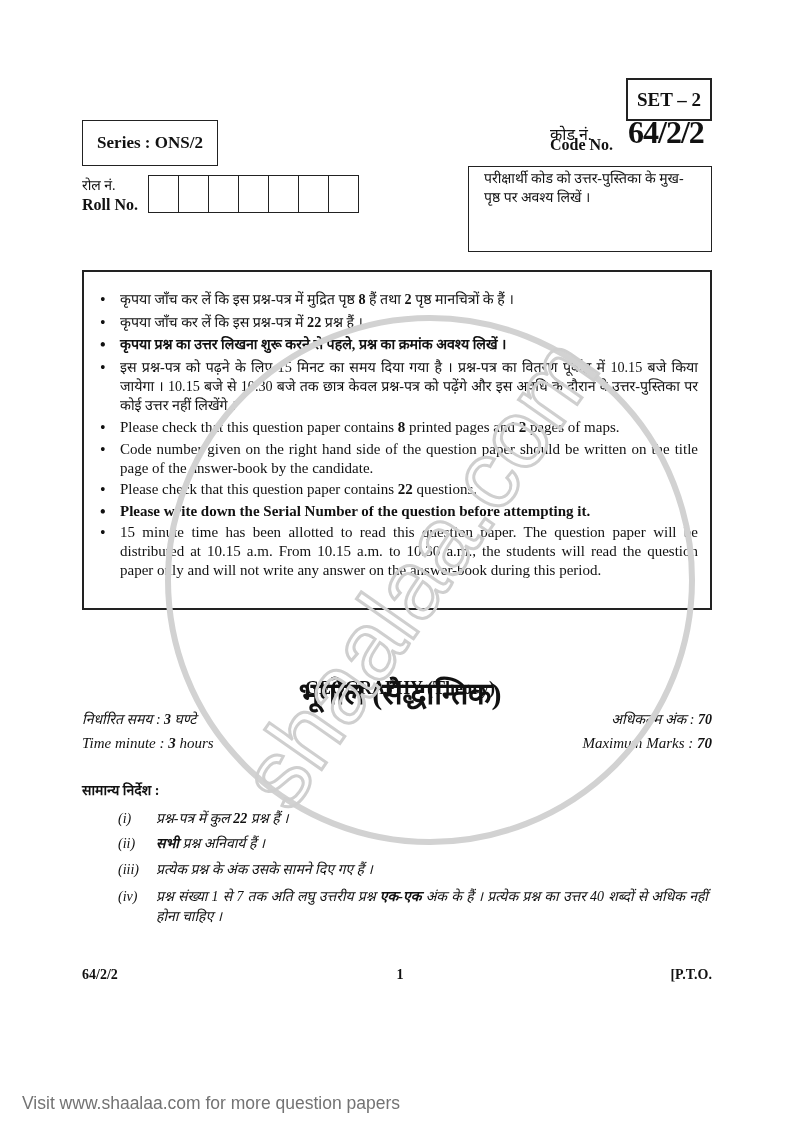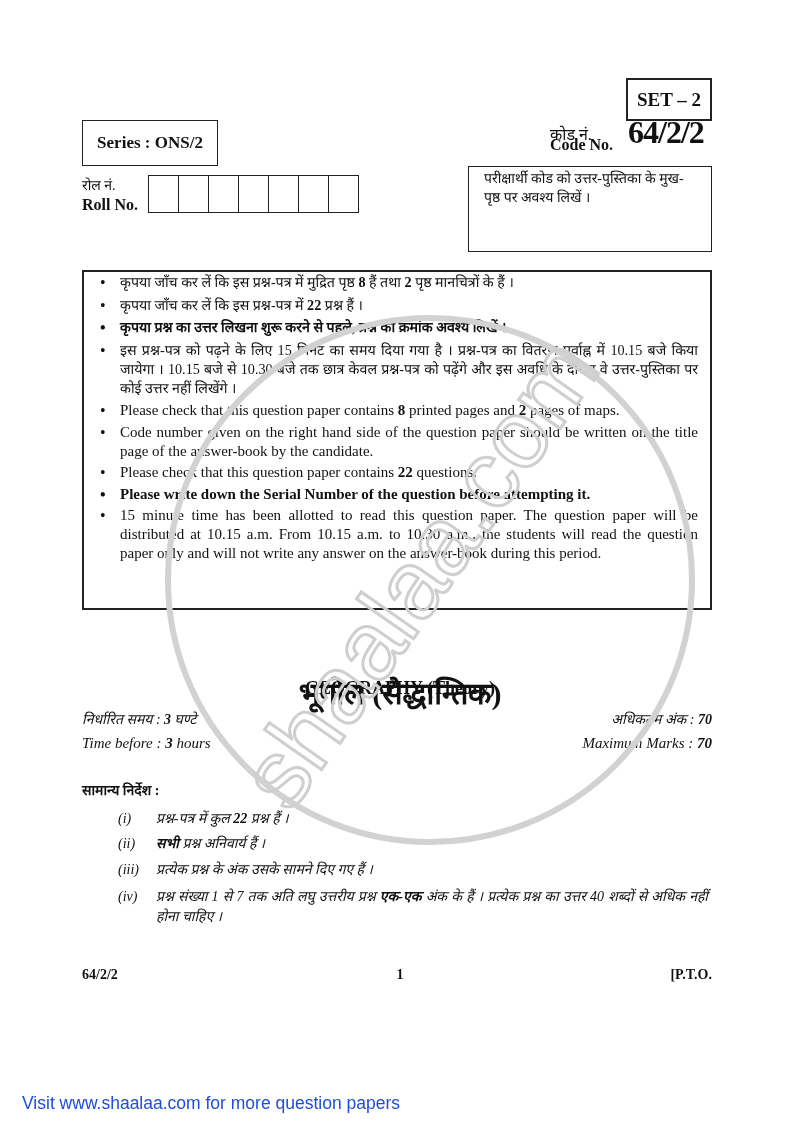--- a/index.html
+++ b/index.html
@@ -10,41 +10,41 @@
   .code-lbl-en { left:550px; top:136px; font-size:16px; font-weight:bold; }
   .code-no { left:628px; top:114px; font-size:32px; font-weight:bold; letter-spacing:-1px; }
   .series-box { left:82px; top:120px; width:136px; height:46px; border:1.5px solid #222; box-sizing:border-box; font-weight:bold; font-size:17px; display:flex; align-items:center; justify-content:center; }
   .roll-hi { left:82px; top:175px; font-size:14px; }
   .roll-en { left:82px; top:196px; font-size:16px; font-weight:bold; }
   .roll-grid { left:148px; top:175px; display:flex; border:1.5px solid #222; }
   .roll-cell { width:30px; height:36px; border-right:1.5px solid #222; box-sizing:border-box; }
   .roll-cell:last-child { border-right:none; width:29px; }
   .code-note { left:468px; top:166px; width:244px; height:86px; border:1.5px solid #222; box-sizing:border-box; padding:2px 15px; font-size:14px; line-height:19px; }
   .code-note .en { font-size:15px; line-height:19px; }
-  .instr-box { left:82px; top:270px; width:630px; height:340px; border:2px solid #222; box-sizing:border-box; padding:1px 12px 0 12px; font-size:14.2px; }
+  .instr-box { left:82px; top:270px; width:630px; height:340px; border:2px solid #222; box-sizing:border-box; padding:18px 12px 0 12px; font-size:14.2px; }
   .instr-box ul { list-style:none; margin:0; padding:0; }
   .instr-box li { position:relative; padding-left:24px; line-height:19px; margin-bottom:3.5px; text-align:justify; }
   .instr-box li::before { content:"•"; position:absolute; left:4px; top:0; font-size:16px; }
   .instr-box li.en { font-size:15px; line-height:19px; margin-bottom:2.5px; }
   .bold { font-weight:bold; }
   .title-hi { left:0; width:800px; top:640px; text-align:center; font-size:30px; font-weight:bold;margin-top:32px; }
   .title-en { left:0; width:800px; top:678px; text-align:center; font-size:18px; font-weight:bold; }
   .meta-l1 { left:82px; top:709px; font-size:14px; font-style:italic; }
   .meta-l2 { left:82px; top:735px; font-size:15px; font-style:italic; }
   .meta-r1 { right:88px; top:709px; font-size:14px; font-style:italic; }
   .meta-r2 { right:88px; top:735px; font-size:15px; font-style:italic; }
   .gen-head { left:82px; top:780px; font-size:14px; font-weight:bold; }
   .gi { font-size:14px; font-style:italic; line-height:20px; }
   .gi .num { display:inline-block; width:38px; }
   .gi-row { left:118px; width:594px; }
   .gi-row .txt { display:inline-block; vertical-align:top; width:552px; text-align:justify; }
   .foot-l { left:82px; top:967px; font-size:14px; font-weight:bold; }
   .foot-c { left:0; width:800px; top:967px; text-align:center; font-size:14px; font-weight:bold; }
   .foot-r { right:88px; top:967px; font-size:14px; font-weight:bold; }
-  .visit { left:22px; top:1093px; font-family:"Liberation Sans","DejaVu Sans",sans-serif; font-size:17.5px; color:#1d4ed8; }
+  .visit { left:22px; top:1093px; font-family:"Liberation Sans","DejaVu Sans",sans-serif; font-size:17.5px; color:#737373; }
   .wm { left:150px; top:300px; width:560px; height:560px; pointer-events:none; }
 </style>
 </head>
 <body>
 
 <div class="abs set-box">SET – 2</div>
 <div class="abs code-lbl">कोड नं.</div>
 <div class="abs code-lbl-en">Code No.</div>
 <div class="abs code-no">64/2/2</div>
 
@@ -77,21 +77,21 @@
     <li class="en"><span>Please check that this question paper contains </span><b>22</b><span> questions.</span></li>
     <li class="en bold">Please write down the Serial Number of the question before attempting it.</li>
     <li class="en">15 minute time has been allotted to read this question paper. The question paper will be distributed at 10.15 a.m. From 10.15 a.m. to 10.30 a.m., the students will read the question paper only and will not write any answer on the answer-book during this period.</li>
   </ul>
 </div>
 
 <div class="abs title-hi">भूगोल (सैद्धान्तिक)</div>
 <div class="abs title-en">GEOGRAPHY (Theory)</div>
 
 <div class="abs meta-l1"><span>निर्धारित समय  : </span><b>3</b><span> घण्टे</span></div>
-<div class="abs meta-l2"><span>Time before : </span><b>3</b><span> hours</span></div>
+<div class="abs meta-l2"><span>Time minute : </span><b>3</b><span> hours</span></div>
 <div class="abs meta-r1"><span>अधिकतम अंक   : </span><b>70</b></div>
 <div class="abs meta-r2"><span>Maximum Marks : </span><b>70</b></div>
 
 <div class="abs gen-head">सामान्य निर्देश :</div>
 <div class="abs gi gi-row" style="top:809px;"><span class="num">(i)</span><span class="txt"><span>प्रश्न-पत्र में कुल </span><b>22</b><span> प्रश्न हैं ।</span></span></div>
 <div class="abs gi gi-row" style="top:834px;"><span class="num">(ii)</span><span class="txt"><span></span><b>सभी</b><span> प्रश्न अनिवार्य हैं ।</span></span></div>
 <div class="abs gi gi-row" style="top:860px;"><span class="num">(iii)</span><span class="txt"><span>प्रत्येक प्रश्न के अंक उसके सामने दिए गए हैं ।</span><b></b><span></span></span></div>
 <div class="abs gi gi-row" style="top:887px;font-family:Liberation Serif, serif;"><span class="num">(iv)</span><span class="txt"><span>प्रश्न संख्या 1 से 7 तक अति लघु उत्तरीय प्रश्न </span><b>एक-एक</b><span> अंक के हैं । प्रत्येक प्रश्न का उत्तर 40 शब्दों से अधिक नहीं होना चाहिए ।</span></span></div>
 
 <div class="abs foot-l">64/2/2</div>

